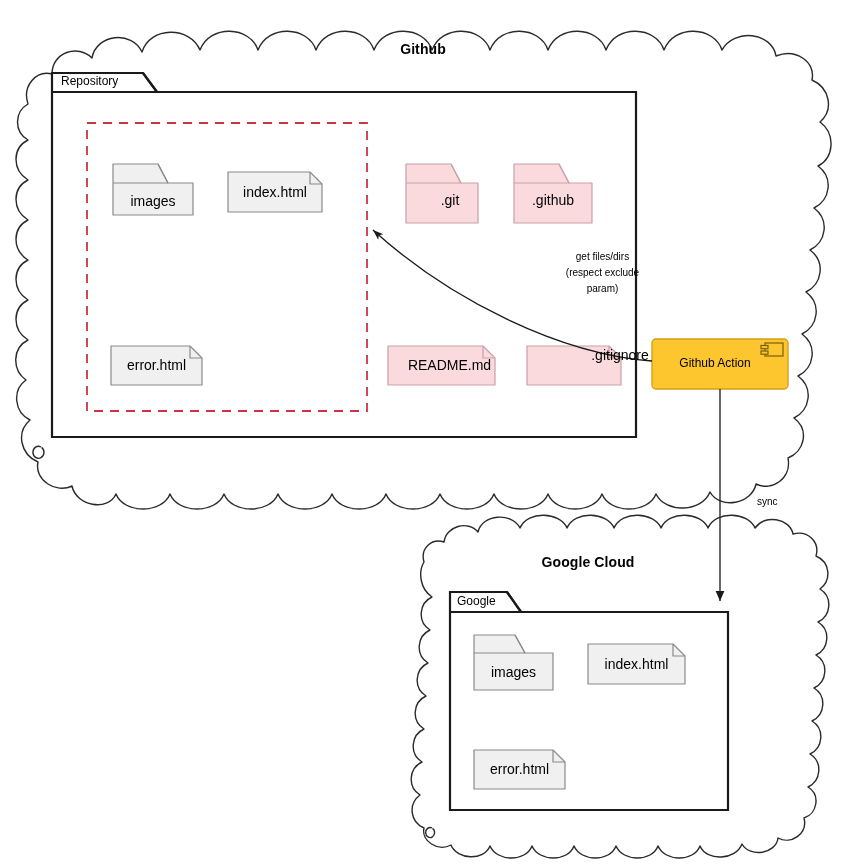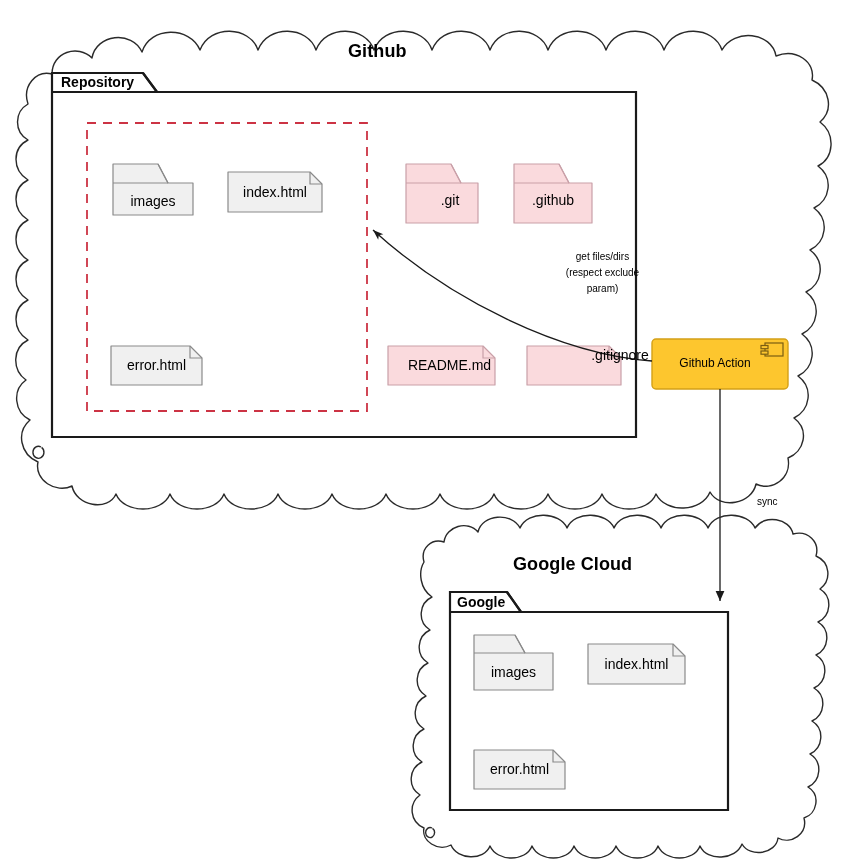--- a/index.html
+++ b/index.html
@@ -26,27 +26,28 @@
     height: 864px;
     pointer-events: none;
   }
   .lbl {
     position: absolute;
     white-space: pre;
     color: #000000;
     line-height: 1.18;
   }
   .cloud-title {
-    font-size: 18px;
-    font-weight: bold;
-    letter-spacing: 0.1px;
-  }
-  .pkg-title {
     font-size: 14px;
     font-weight: bold;
+    text-align: center;
+    letter-spacing: 0.1px;
+  }
+  .pkg-title {
+    font-size: 12px;
+    font-weight: normal;
   }
   .node-label {
     font-size: 14px;
     text-align: center;
   }
   .edge-label {
     font-size: 10px;
     text-align: center;
     line-height: 1.33;
   }

